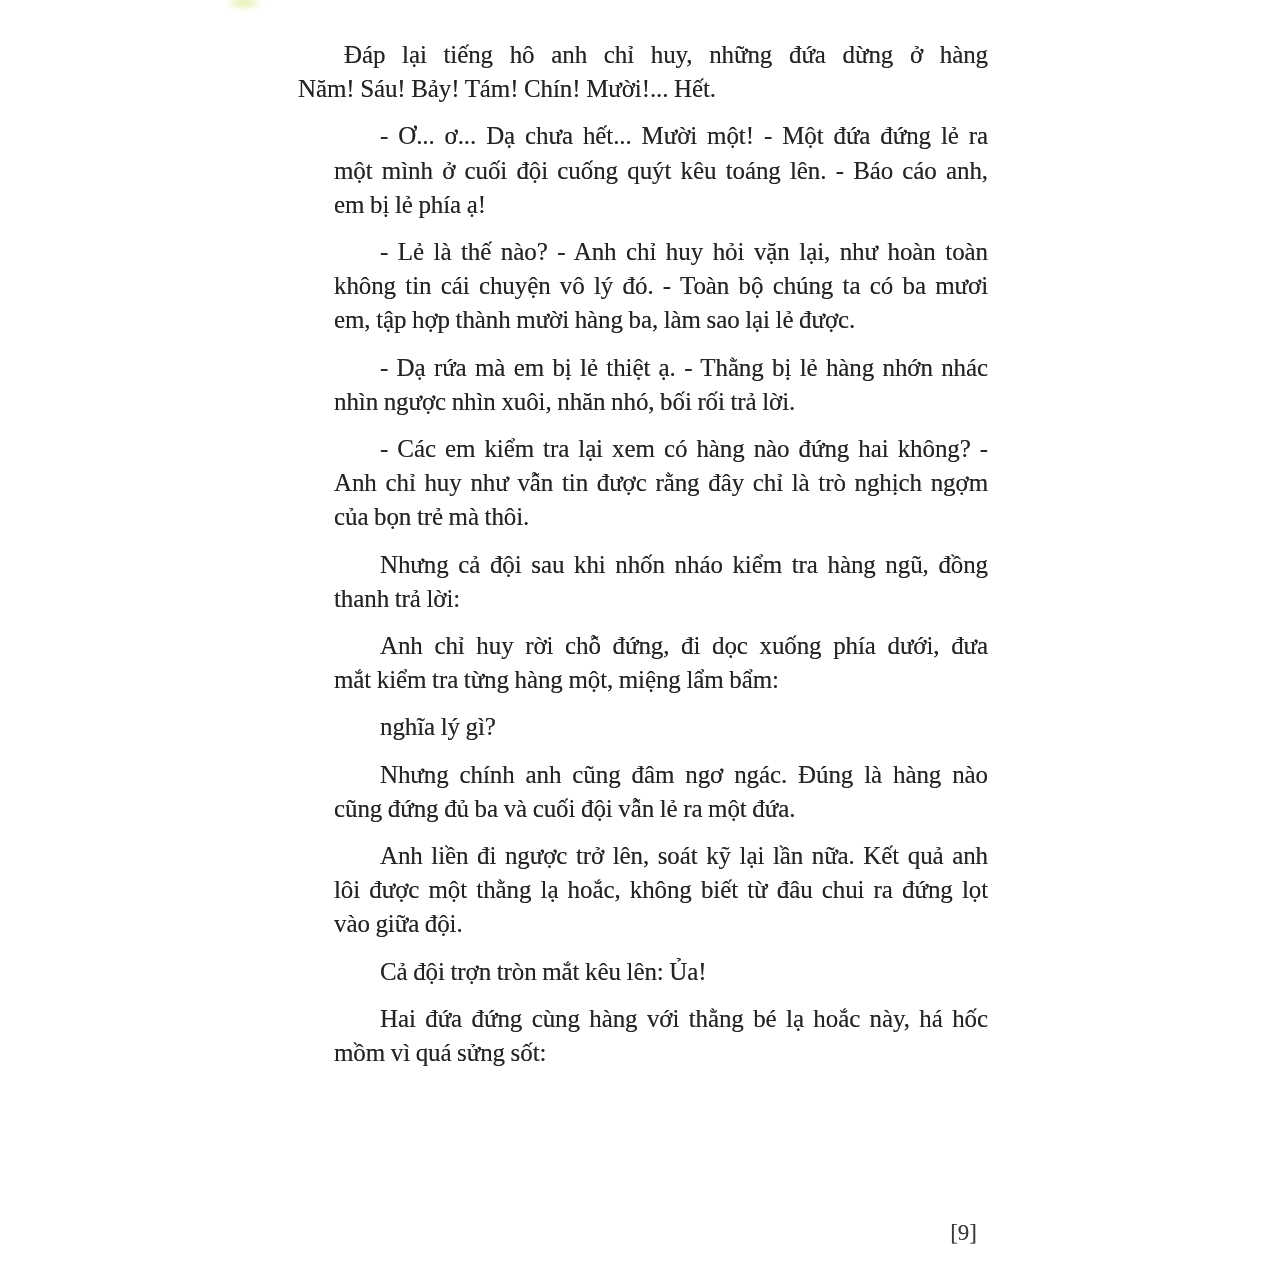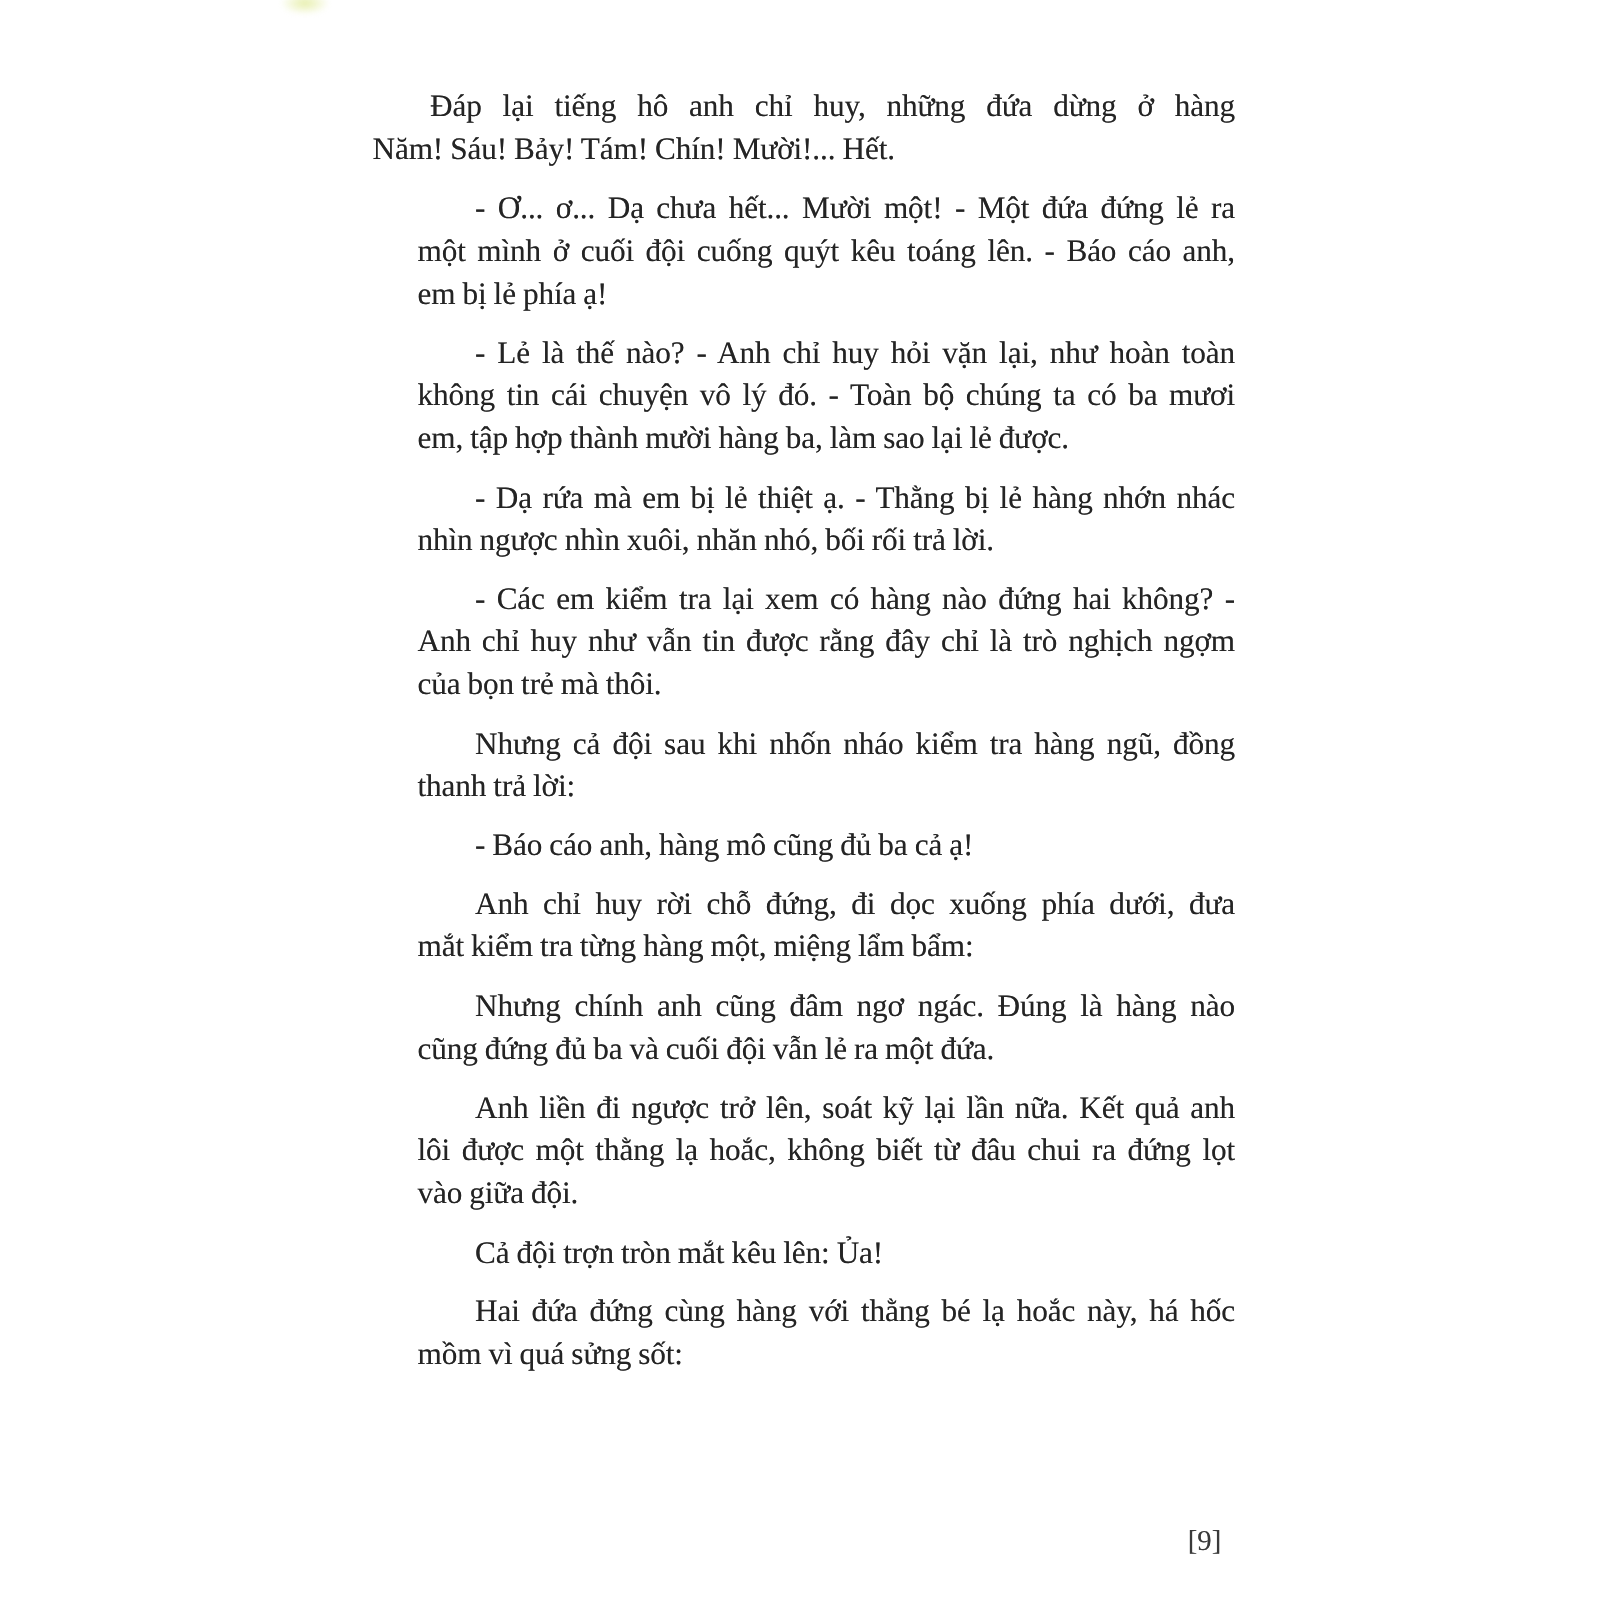--- a/index.html
+++ b/index.html
@@ -25,21 +25,21 @@
     top: -7px;
     width: 40px;
     height: 19px;
     border-radius: 50%;
     background: radial-gradient(ellipse at center, #e7efad 0%, rgba(231,239,173,0.0) 70%);
     filter: blur(2px);
   }
   .text-block {
     position: absolute;
     left: 298px;
-    top: 69px;
+    top: 38px;
     width: 690px;
     color: #242424;
     font-size: 25px;
     line-height: 34.2px;
     text-shadow: 0 0 0.5px rgba(40,40,40,0.55);
   }
   .para { margin: 0; }
   .para + .para { margin-top: 13px; margin-left: 36px; }
   .line {
     text-align: justify;
@@ -88,27 +88,25 @@
       <div class="para">
         <div class="line">- Các em kiểm tra lại xem có hàng nào đứng hai không? -</div>
         <div class="line">Anh chỉ huy như vẫn tin được rằng đây chỉ là trò nghịch ngợm</div>
         <div class="line last">của bọn trẻ mà thôi.</div>
       </div>
       <div class="para">
         <div class="line">Nhưng cả đội sau khi nhốn nháo kiểm tra hàng ngũ, đồng</div>
         <div class="line last">thanh trả lời:</div>
       </div>
       <div class="para">
-        <div class="line last">- Báo cáo anh, hàng mô cũng đủ ba cả ạ!</div>
-      </div>
-      <div class="para">
         <div class="line">Anh chỉ huy rời chỗ đứng, đi dọc xuống phía dưới, đưa</div>
         <div class="line last">mắt kiểm tra từng hàng một, miệng lẩm bẩm:</div>
       </div>
       <div class="para">
+        <div class="line last">nghĩa lý gì?</div>
       </div>
       <div class="para">
         <div class="line">Nhưng chính anh cũng đâm ngơ ngác. Đúng là hàng nào</div>
         <div class="line last">cũng đứng đủ ba và cuối đội vẫn lẻ ra một đứa.</div>
       </div>
       <div class="para">
         <div class="line">Anh liền đi ngược trở lên, soát kỹ lại lần nữa. Kết quả anh</div>
         <div class="line">lôi được một thằng lạ hoắc, không biết từ đâu chui ra đứng lọt</div>
         <div class="line last">vào giữa đội.</div>
       </div>

